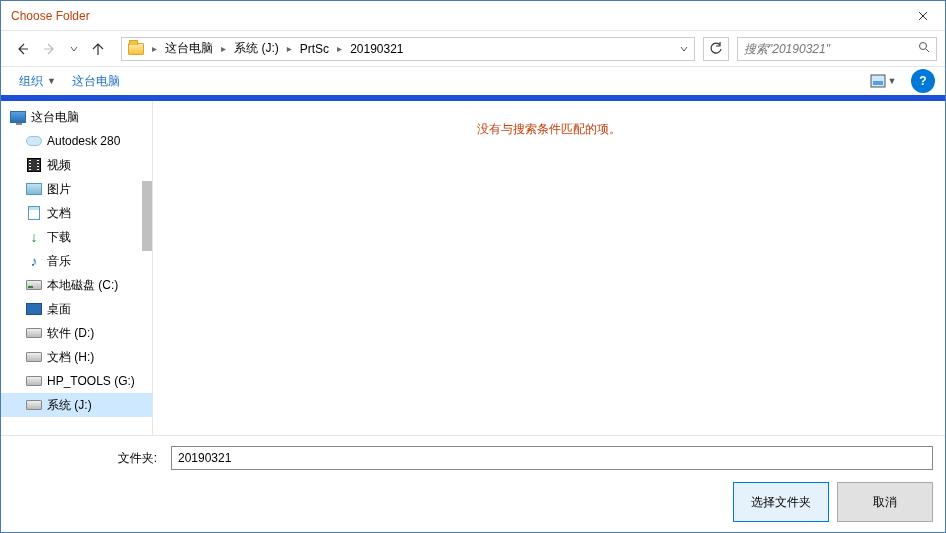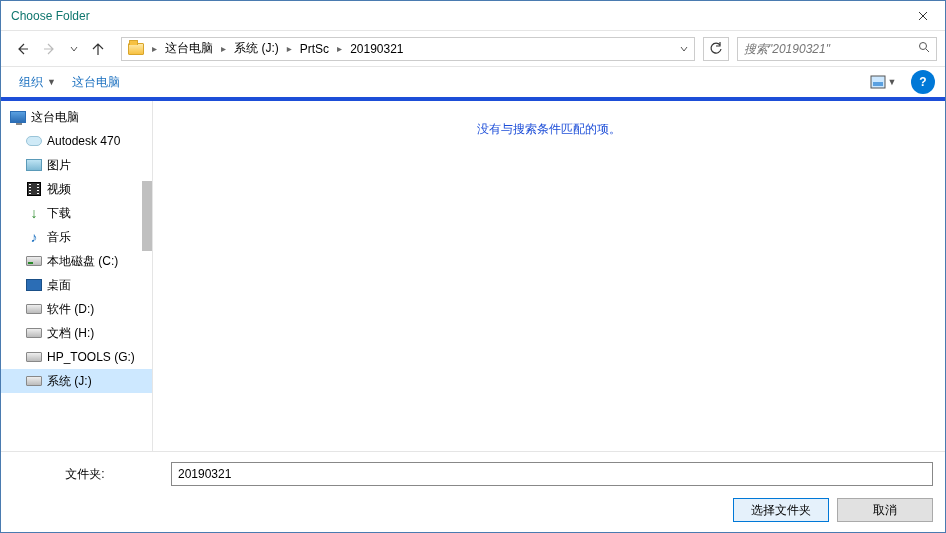--- a/index.html
+++ b/index.html
@@ -1,53 +1,53 @@
 <!DOCTYPE html>
 <html><head>
 <meta charset="utf-8">
 <style>
 * { box-sizing: border-box; margin: 0; padding: 0; font-family: "Microsoft YaHei", "Segoe UI", sans-serif; font-size: 12px; }
 html, body { width: 946px; height: 533px; overflow: hidden; background: #fff; }
 .window { width: 946px; height: 533px; border: 1px solid #4a7bb0; display: flex; flex-direction: column; background: #fff; }
 .titlebar { height: 30px; display: flex; align-items: center; justify-content: space-between; padding: 0 0 0 10px; border-bottom: 1px solid #e5e5e5; }
-.titlebar .title { font-size: 12px; color: #0f766e; }
+.titlebar .title { font-size: 12px; color: #c2410c; }
 .titlebar .close { width: 45px; height: 30px; display: flex; align-items: center; justify-content: center; cursor: pointer; }
 .navbar { height: 36px; display: flex; align-items: center; padding: 0 8px; gap: 2px; border-bottom: 1px solid #e5e5e5; }
 .nav-btn { width: 26px; height: 26px; display: flex; align-items: center; justify-content: center; cursor: pointer; color: #555; }
 .nav-btn.disabled { color: #bbb; cursor: default; }
 .nav-btn.small { width: 18px; }
 .breadcrumb { flex: 1; height: 24px; border: 1px solid #ccc; display: flex; align-items: center; margin: 0 6px 0 8px; background: #fff; }
 .breadcrumb .folder-icon-wrap { width: 28px; height: 100%; display: flex; align-items: center; justify-content: center; border-right: 1px solid transparent; }
 .breadcrumb .crumb { padding: 0 6px; height: 100%; display: flex; align-items: center; cursor: pointer; }
 .breadcrumb .sep { color: #666; padding: 0 2px; font-size: 10px; }
 .breadcrumb .drop-chevron { margin-left: auto; padding: 0 6px; color: #555; cursor: pointer; }
 .refresh-btn { width: 26px; height: 24px; border: 1px solid #ccc; display: flex; align-items: center; justify-content: center; cursor: pointer; }
 .search-box { width: 200px; height: 24px; border: 1px solid #ccc; display: flex; align-items: center; margin-left: 6px; padding: 0 6px; color: #888; }
 .search-box .search-text { flex: 1; border: none; outline: none; color: #888; font-style: italic; }
 .search-box .search-icon { color: #555; }
-.toolbar { height: 34px; display: flex; align-items: center; padding: 0 10px; border-bottom: 4px solid #1d4ed8; background: #fff; }
+.toolbar { height: 34px; display: flex; align-items: center; padding: 0 10px; border-bottom: 6px solid #1d4ed8; background: #fff; }
 .toolbar .tool-item { padding: 4px 8px; cursor: pointer; color: #1a6fbf; display: flex; align-items: center; gap: 4px; }
 .toolbar .dd { font-size: 9px; color: #555; }
 .toolbar .spacer { flex: 1; }
 .toolbar .view-btn { width: 40px; height: 24px; display: flex; align-items: center; justify-content: center; cursor: pointer; border: 1px solid transparent; gap: 2px; }
 .toolbar .help-btn { width: 24px; height: 24px; border-radius: 50%; background: #0078d7; color: #fff; display: flex; align-items: center; justify-content: center; font-weight: bold; margin-left: 8px; cursor: pointer; }
 .body { flex: 1; display: flex; overflow: hidden; }
 .sidebar { width: 152px; border-right: 1px solid #e5e5e5; overflow-y: auto; overflow-x: hidden; padding-top: 4px; position: relative; }
 .sidebar .scrollthumb { position: absolute; right: 0; top: 80px; width: 10px; height: 70px; background: #c0c0c0; }
 .tree-item { height: 24px; display: flex; align-items: center; padding-left: 8px; cursor: pointer; white-space: nowrap; }
 .tree-item.selected { background: #cde8ff; }
 .tree-item .indent1 { width: 16px; }
 .tree-item .icon { width: 18px; height: 18px; display: flex; align-items: center; justify-content: center; margin-right: 4px; }
-.content { flex: 1; display: flex; justify-content: center; padding-top: 20px; color: #1d4ed8; }
+.content { flex: 1; display: flex; justify-content: center; padding-top: 20px; color: #c2410c; }
 .footer { border-top: 1px solid #e5e5e5; padding: 10px 12px; display: flex; flex-direction: column; gap: 12px; background: #fff; }
 .folder-row { display: flex; align-items: center; gap: 8px; }
-.folder-row label { width: 150px; text-align: center; padding-right: 6px; }
+.folder-row label { width: 150px; text-align: right; padding-right: 6px; }
 .folder-row input { flex: 1; height: 24px; border: 1px solid #888; padding: 0 6px; outline: none; }
 .btn-row { display: flex; justify-content: flex-end; gap: 8px; }
-.btn { width: 96px; height: 24px; border: 1px solid #aaa; background: #e1e1e1; cursor: pointer; display: flex; align-items: center; justify-content: center; }
+.btn { width: 96px; height: 40px; border: 1px solid #aaa; background: #e1e1e1; cursor: pointer; display: flex; align-items: center; justify-content: center; }
 .btn.primary { border: 1px solid #0078d7; background: #e5f1fb; }
 
 
 .ico-folder { width: 16px; height: 12px; background: linear-gradient(#ffe9a6,#f7c141); border: 1px solid #d9a52a; border-radius: 1px; position: relative; }
 .ico-folder::before { content: ""; position: absolute; top: -4px; left: 0; width: 7px; height: 4px; background: #f7c141; border: 1px solid #d9a52a; border-bottom: none; border-radius: 1px 1px 0 0; }
 .ico-monitor { width: 16px; height: 12px; border: 1px solid #2b6db5; background: linear-gradient(#5aa0e0,#2b6db5); position: relative; }
 .ico-monitor::after { content: ""; position: absolute; bottom: -3px; left: 5px; width: 6px; height: 2px; background: #888; }
 .ico-3d { width: 14px; height: 14px; background: linear-gradient(135deg,#4db4e6,#1a7fb5); border-radius: 2px; }
 .ico-cloud { width: 16px; height: 10px; background: #cfeaf7; border: 1px solid #9ac4d8; border-radius: 6px; }
 .ico-video { width: 14px; height: 14px; background: #333; border: 1px solid #000; position: relative; }
@@ -161,35 +161,42 @@
           <span class="icon">
             <div class="ico-monitor"></div>
           </span>
           <span>这台电脑</span>
         </div>
         <div class="tree-item">
           <span class="indent1"></span>
           <span class="icon">
             <div class="ico-cloud"></div>
           </span>
-          <span>Autodesk 470</span>
+          <span>Autodesk 280</span>
+        </div>
+        <div class="tree-item">
+          <span class="indent1"></span>
+          <span class="icon">
+            <div class="ico-video"></div>
+          </span>
+          <span>视频</span>
         </div>
         <div class="tree-item">
           <span class="indent1"></span>
           <span class="icon">
             <div class="ico-pic"></div>
           </span>
           <span>图片</span>
         </div>
         <div class="tree-item">
           <span class="indent1"></span>
           <span class="icon">
-            <div class="ico-video"></div>
-          </span>
-          <span>视频</span>
+            <div class="ico-doc"></div>
+          </span>
+          <span>文档</span>
         </div>
         <div class="tree-item">
           <span class="indent1"></span>
           <span class="icon">
             <span class="ico-download">↓</span>
           </span>
           <span>下载</span>
         </div>
         <div class="tree-item">
           <span class="indent1"></span>

